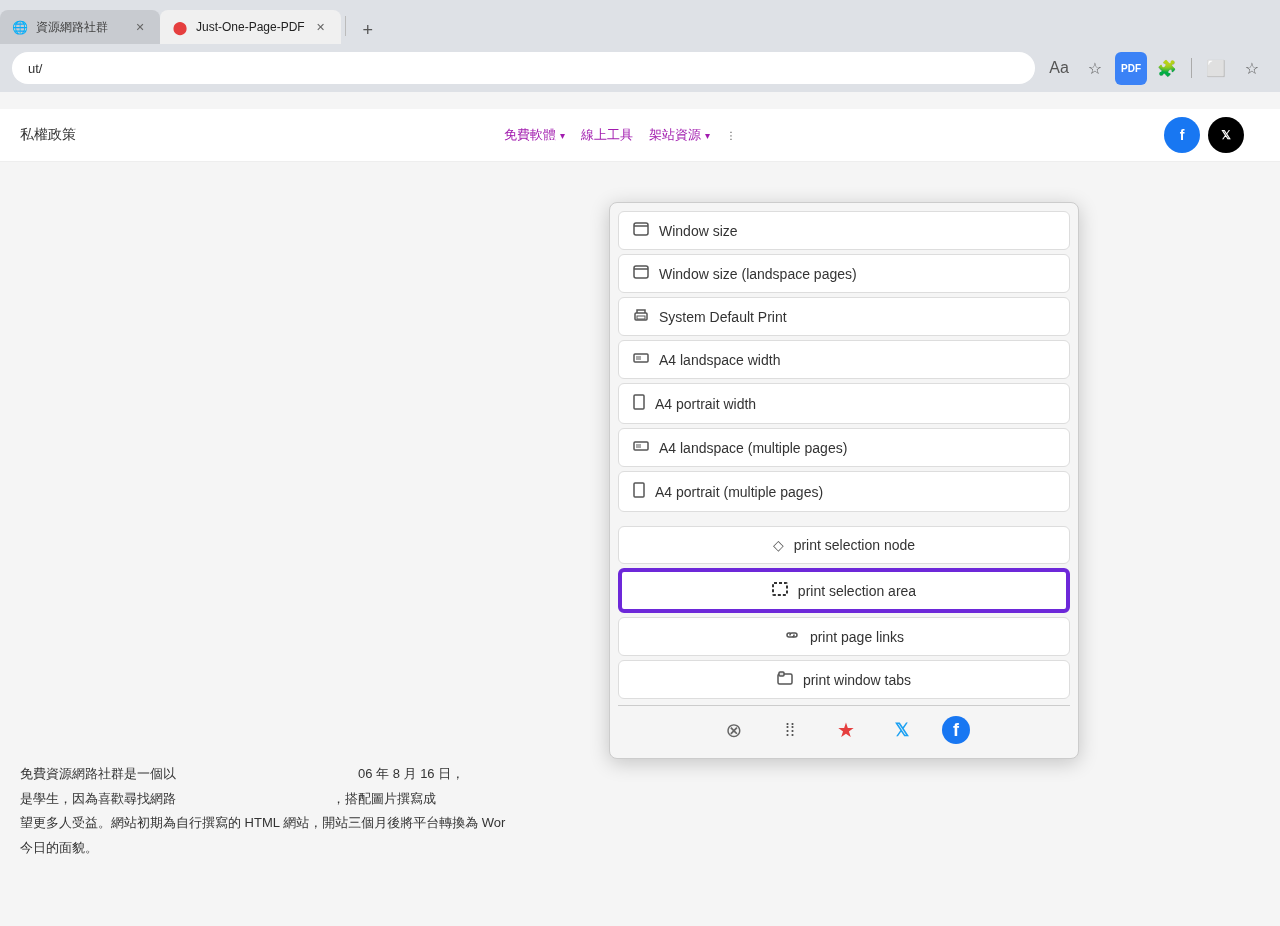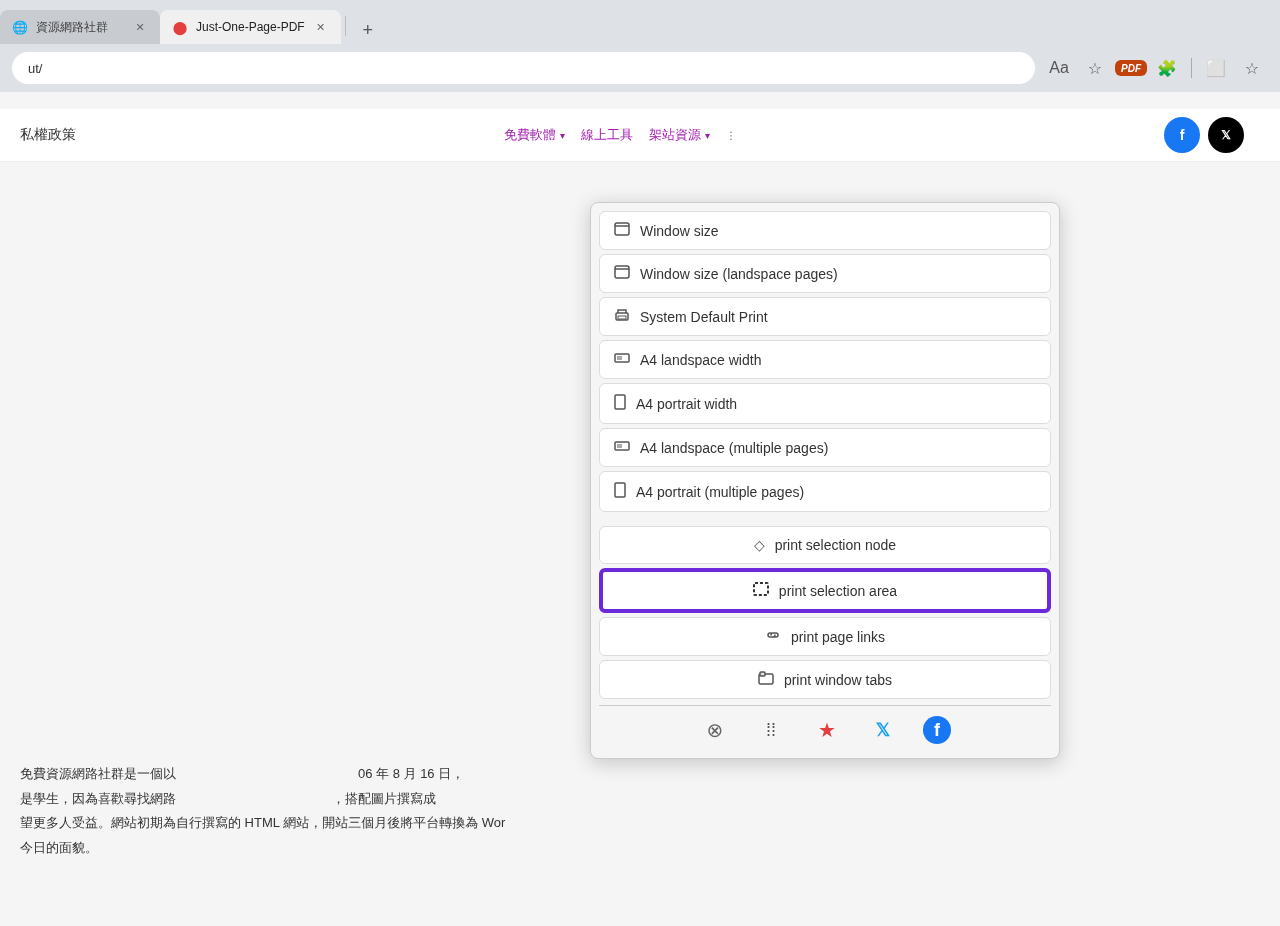--- a/index.html
+++ b/index.html
@@ -137,31 +137,30 @@
       display: flex;
       align-items: center;
       justify-content: center;
       border-radius: 50%;
       cursor: pointer;
       color: #555;
       font-size: 16px;
     }
 
     .pdf-icon {
-      background: #c2410c;
+      background: #3b82f6;
       color: white;
       border-radius: 6px;
       font-size: 10px;
       font-weight: bold;
       width: 32px;
-      height: 16px;
-      display: flex;
-      align-items: center;
-      justify-content: center;
-      font-style: italic;
+      height: 33px;
+      display: flex;
+      align-items: center;
+      justify-content: center;
     }
 
     
     .page-content {
       background: #f5f5f5;
       position: relative;
       width: 100%;
       height: calc(926px - 92px);
       overflow: hidden;
     }
@@ -192,21 +191,21 @@
     .social-icon.x-icon {
       background: black;
       font-size: 12px;
       font-weight: bold;
     }
 
     
     .dropdown-menu {
       position: absolute;
       top: 110px;
-      left: 590px;
+      left: 609px;
       width: 470px;
       background: #f5f5f5;
       border: 1px solid #ccc;
       border-radius: 8px;
       padding: 8px;
       box-shadow: 0 4px 20px rgba(0,0,0,0.2);
       z-index: 1000;
     }
 
     .menu-section {

